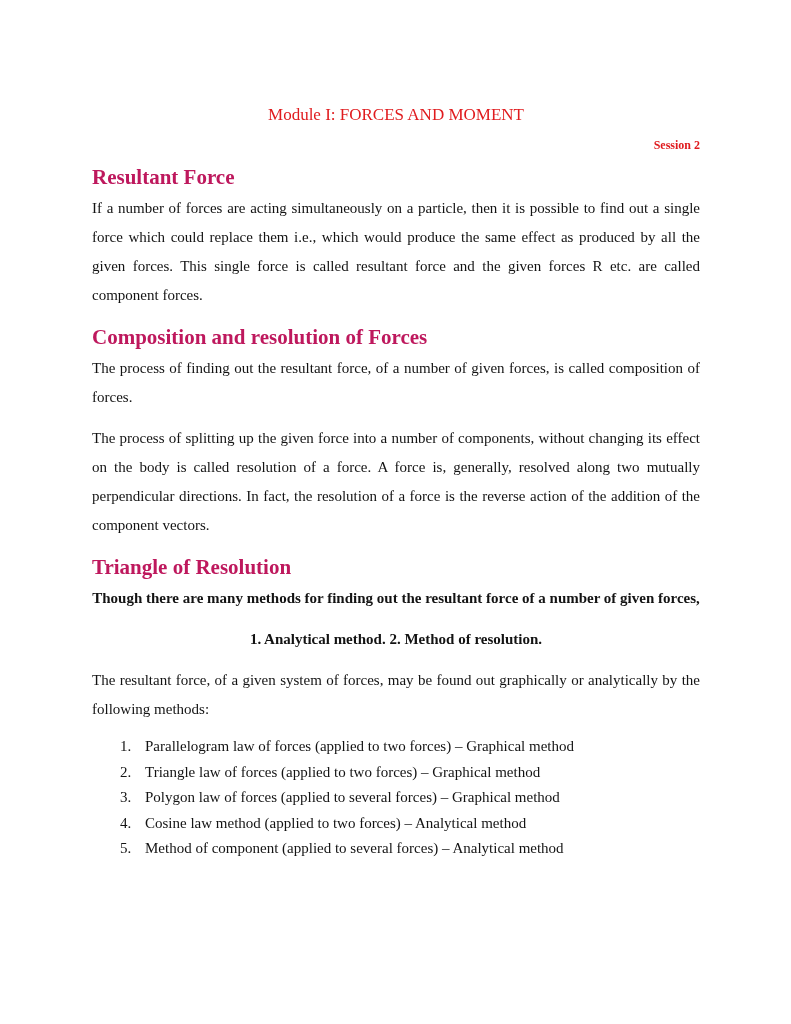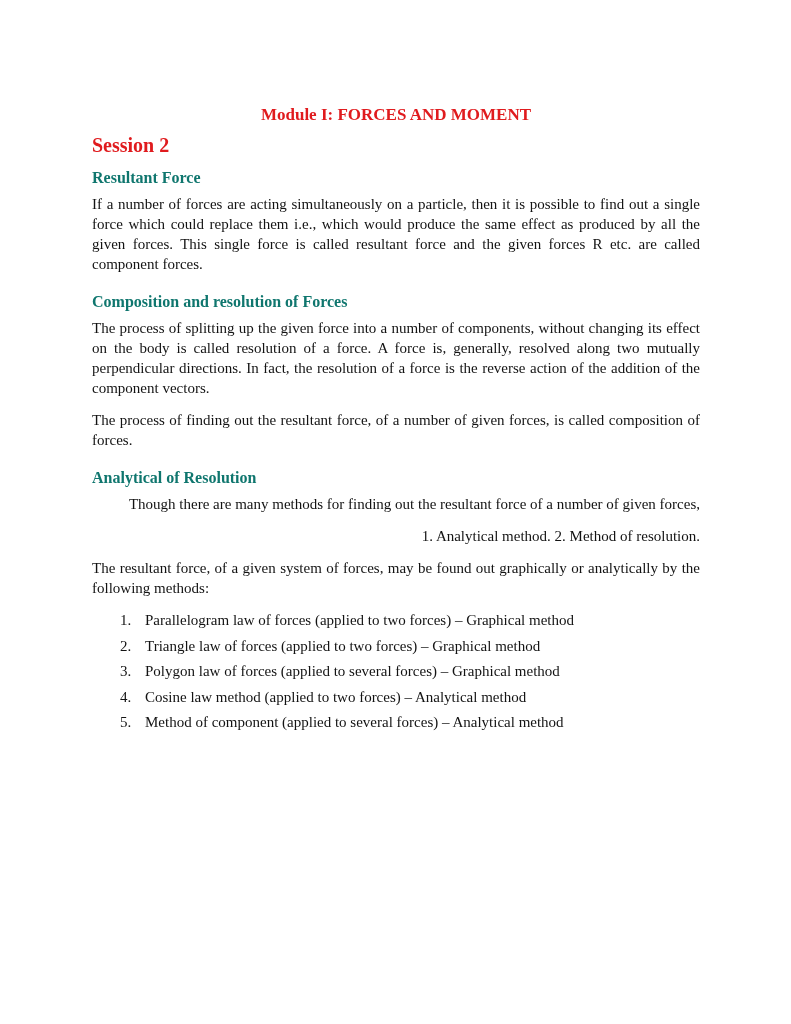--- a/index.html
+++ b/index.html
@@ -14,48 +14,48 @@
   }
   .page {
     width: 791px;
     height: 1024px;
     padding: 104px 91px 0 92px;
     background: #ffffff;
   }
   .doc-title {
     text-align: center;
     color: var(--accent);
-    font-weight: bold;
+    font-weight: normal;
     font-size: 17px;
     line-height: 22px;
     margin-bottom: 8px;
   }
   .doc-subtitle {
-    text-align: left;
+    text-align: right;
     color: var(--accent);
     font-weight: bold;
-    font-size: 20px;
+    font-size: 12px;
     line-height: 22px;
     margin-bottom: 6px;
   }
   h3.sec-heading {
-    font-size: 16px;
+    font-size: 21px;
     font-weight: bold;
-    color: #0f766e;
+    color: #be185d;
     line-height: 21px;
     margin: 0 0 6px 0;
     padding-top: 5px;
   }
   p.body-para {
     font-size: 15px;
-    line-height: 20px;
+    line-height: 29px;
     text-align: justify;
     margin: 0 0 12px 0;
   }
-  p.body-para.no-justify { text-align: right; }
+  p.body-para.no-justify { text-align: center; font-weight: bold; }
   .methods-list {
     margin: 2px 0 0 28px;
     padding: 0;
     list-style: none;
   }
   .methods-list li {
     font-size: 15px;
     line-height: 20.5px;
     margin-bottom: 5px;
     display: flex;
@@ -71,24 +71,24 @@
 
 <div class="page">
 
   <div class="doc-title">Module I: FORCES AND MOMENT</div>
   <div class="doc-subtitle">Session 2</div>
 
   <h3 class="sec-heading">Resultant Force</h3>
   <p class="body-para">If a number of forces are acting simultaneously on a particle, then it is possible to find out a single force which could replace them i.e., which would produce the same effect as produced by all the given forces. This single force is called resultant force and the given forces R etc. are called component forces.</p>
 
   <h3 class="sec-heading">Composition and resolution of Forces</h3>
+  <p class="body-para">The process of finding out the resultant force, of a number of given forces, is called composition of forces.</p>
   <p class="body-para">The process of splitting up the given force into a number of components, without changing its effect on the body is called resolution of a force. A force is, generally, resolved along two mutually perpendicular directions. In fact, the resolution of a force is the reverse action of the addition of the component vectors.</p>
-  <p class="body-para">The process of finding out the resultant force, of a number of given forces, is called composition of forces.</p>
 
-  <h3 class="sec-heading">Analytical of Resolution</h3>
+  <h3 class="sec-heading">Triangle of Resolution</h3>
 
   <p class="body-para no-justify">Though there are many methods for finding out the resultant force of a number of given forces,</p>
   <p class="body-para no-justify">1. Analytical method. 2. Method of resolution.</p>
   <p class="body-para">The resultant force, of a given system of forces, may be found out graphically or analytically by the following methods:</p>
 
   <ol class="methods-list">
     <li>
       <span class="num">1.</span>
       <span>Parallelogram law of forces (applied to two forces) – Graphical method</span>
     </li>

